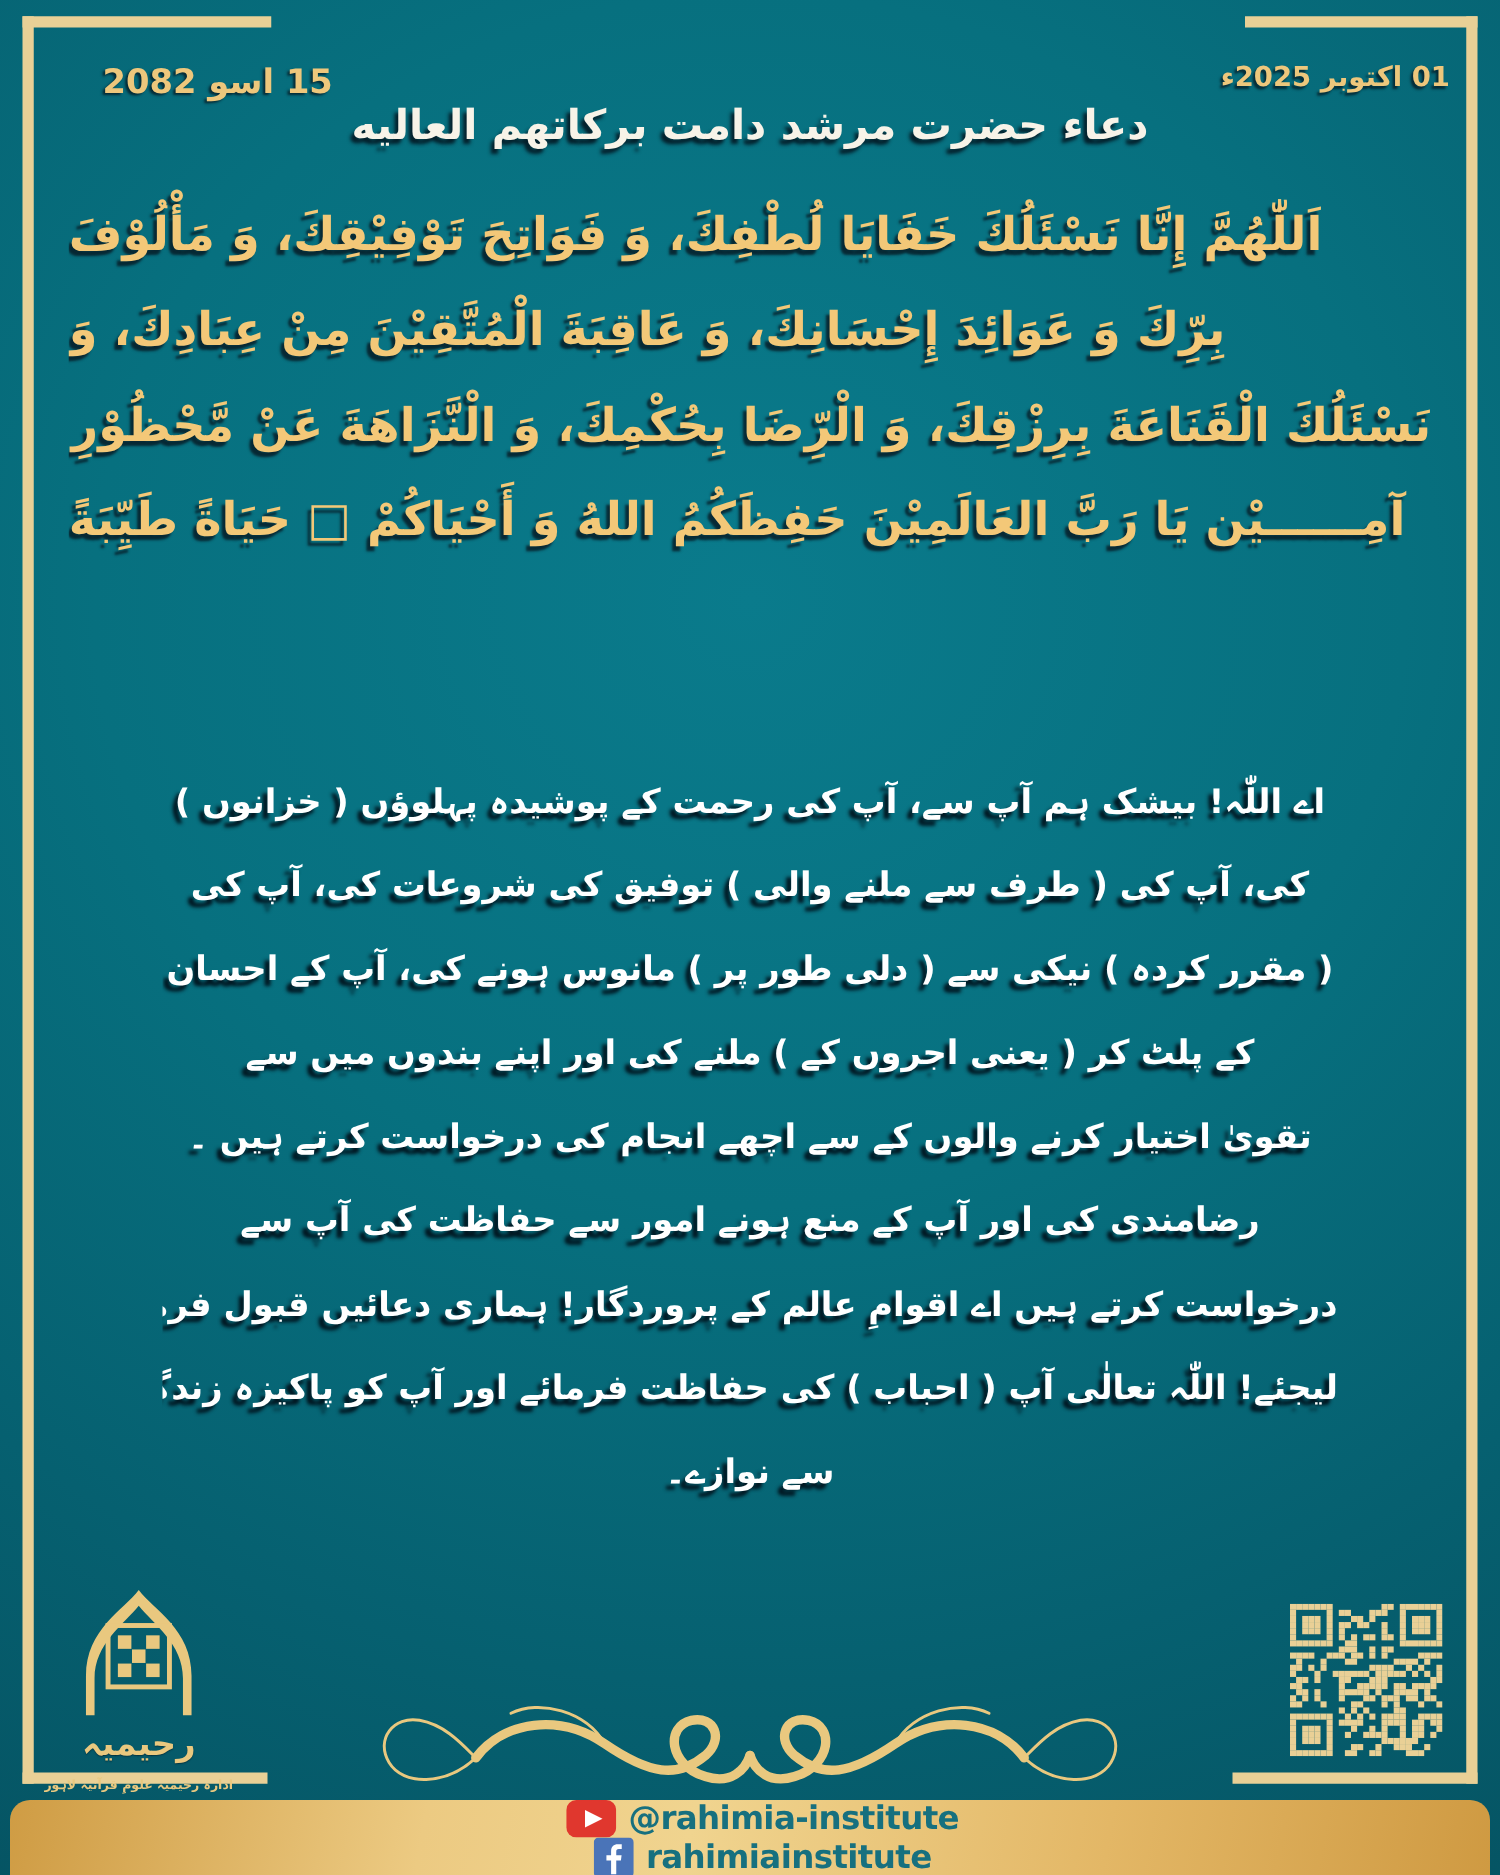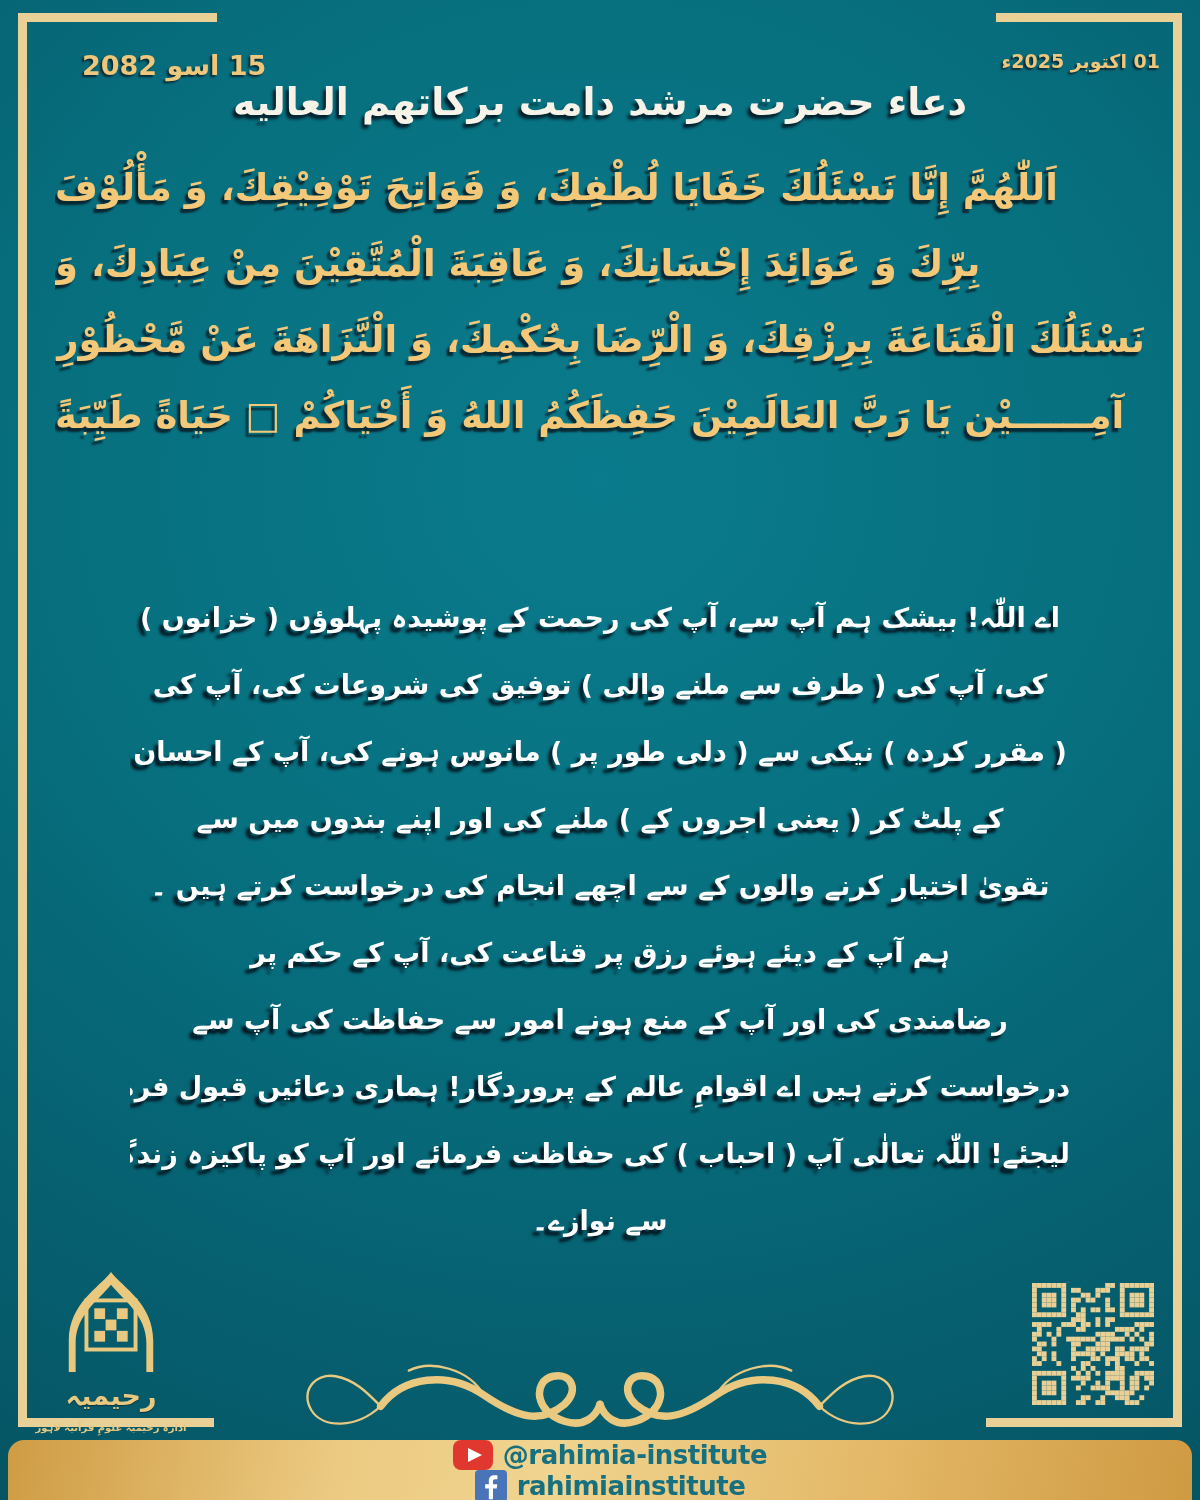--- a/index.html
+++ b/index.html
@@ -16,31 +16,31 @@
   .bar{height:9px;}
   .bar-tl{left:18px;top:13px;width:199px;}
   .bar-tr{left:996px;top:13px;width:186px;}
   .bar-bl{left:18px;top:1418px;width:196px;}
   .bar-br{left:986px;top:1418px;width:196px;}
   
   .hdr-text{position:absolute;color:#edc77c;font-weight:bold;
     text-shadow:-2px 2px 2px rgba(5,20,30,.75);white-space:nowrap;}
   .hijri{top:20px;left:0;width:100%;text-align:center;font-size:25px;}
   .bikrami{top:50px;left:82px;font-size:27px;}
-  .gregorian{top:50px;right:40px;font-size:19px;}
+  .gregorian{top:50px;right:40px;font-size:22px;}
   .main-title{position:absolute;top:80px;left:0;width:100%;text-align:center;
-    font-size:38px;font-weight:bold;color:#f7f3e8;
+    font-size:33px;font-weight:bold;color:#f7f3e8;
     text-shadow:-3px 4px 3px rgba(4,18,28,.85);}
   
   .arabic-block{position:absolute;top:150px;left:55px;width:1090px;direction:rtl;}
   .arabic-line{height:76px;line-height:76px;text-align:left;white-space:nowrap;overflow:hidden;
     font-size:37px;font-weight:bold;color:#f3c878;
     text-shadow:-3px 4px 2px rgba(8,22,32,.8);}
   
-  .urdu-block{position:absolute;top:584px;left:130px;width:940px;direction:rtl;}
+  .urdu-block{position:absolute;top:608px;left:130px;width:940px;direction:rtl;}
   .urdu-line{height:67px;line-height:67px;text-align:center;white-space:nowrap;overflow:hidden;
     font-size:27px;font-weight:bold;color:#ffffff;
     text-shadow:-4px 5px 3px rgba(0,12,22,.9);}
   
   .logo{position:absolute;left:32px;top:1268px;width:158px;text-align:center;color:#e9c87f;}
   .logo-name{font-size:27px;font-weight:bold;line-height:28px;
     text-shadow:0 1px 1px rgba(5,20,30,.5);}
   .logo-sub{font-size:10px;font-weight:bold;margin-top:12px;white-space:nowrap;}
   
   .swirl{position:absolute;left:288px;top:1350px;width:624px;height:90px;}
@@ -77,21 +77,20 @@
     <div class="arabic-line">نَسْئَلُكَ الْقَنَاعَةَ بِرِزْقِكَ، وَ الْرِّضَا بِحُكْمِكَ، وَ الْنَّزَاهَةَ عَنْ مَّحْظُوْرِكَ</div>
     <div class="arabic-line">آمِــــــيْن يَا رَبَّ العَالَمِيْنَ حَفِظَكُمُ اللهُ وَ أَحْيَاكُمْ □ حَيَاةً طَيِّبَةً</div>
   </div>
 
   <div class="urdu-block">
     <div class="urdu-line">اے اللّٰہ! بیشک ہم آپ سے، آپ کی رحمت کے پوشیدہ پہلوؤں ( خزانوں )</div>
     <div class="urdu-line">کی، آپ کی ( طرف سے ملنے والی ) توفیق کی شروعات کی، آپ کی</div>
     <div class="urdu-line">( مقرر کردہ ) نیکی سے ( دلی طور پر ) مانوس ہونے کی، آپ کے احسان</div>
     <div class="urdu-line">کے پلٹ کر ( یعنی اجروں کے ) ملنے کی اور اپنے بندوں میں سے</div>
     <div class="urdu-line">تقویٰ اختیار کرنے والوں کے سے اچھے انجام کی درخواست کرتے ہیں ۔</div>
-    <div class="urdu-line">ہم آپ کے دیئے ہوئے رزق پر قناعت کی، آپ کے حکم پر</div>
     <div class="urdu-line">رضامندی کی اور آپ کے منع ہونے امور سے حفاظت کی آپ سے</div>
     <div class="urdu-line">درخواست کرتے ہیں اے اقوامِ عالم کے پروردگار! ہماری دعائیں قبول فرما</div>
     <div class="urdu-line">لیجئے! اللّٰہ تعالٰی آپ ( احباب ) کی حفاظت فرمائے اور آپ کو پاکیزہ زندگی</div>
     <div class="urdu-line">سے نوازے۔</div>
   </div>
 
   <div class="logo">
     <svg width="150" height="110" viewBox="0 0 150 112">
       <path d="M75 4 C63 20 32 36 32 74 L32 106 L39 106 L39 76 C39 48 63 32 75 17 C87 32 111 48 111 76 L111 106 L118 106 L118 74 C118 36 87 20 75 4 Z" fill="#e9c87f"></path>
       <g fill="#e9c87f">

